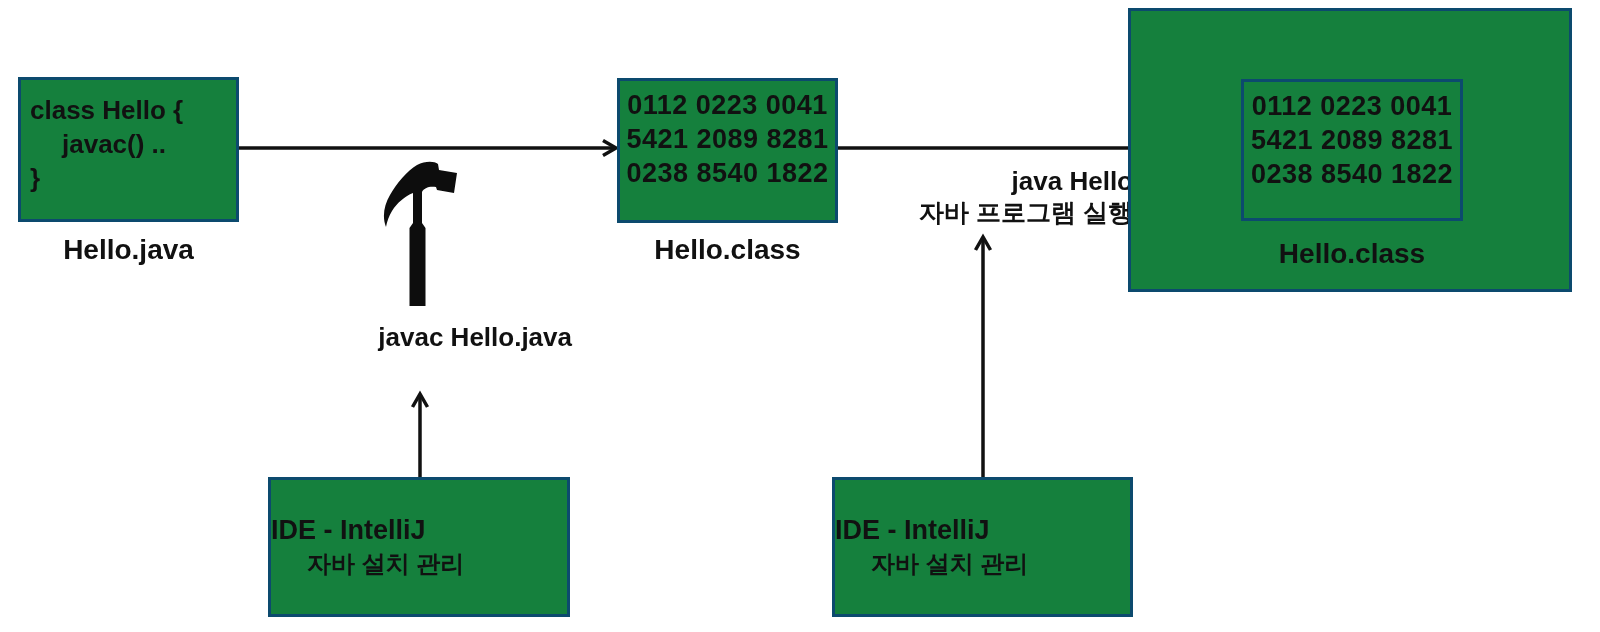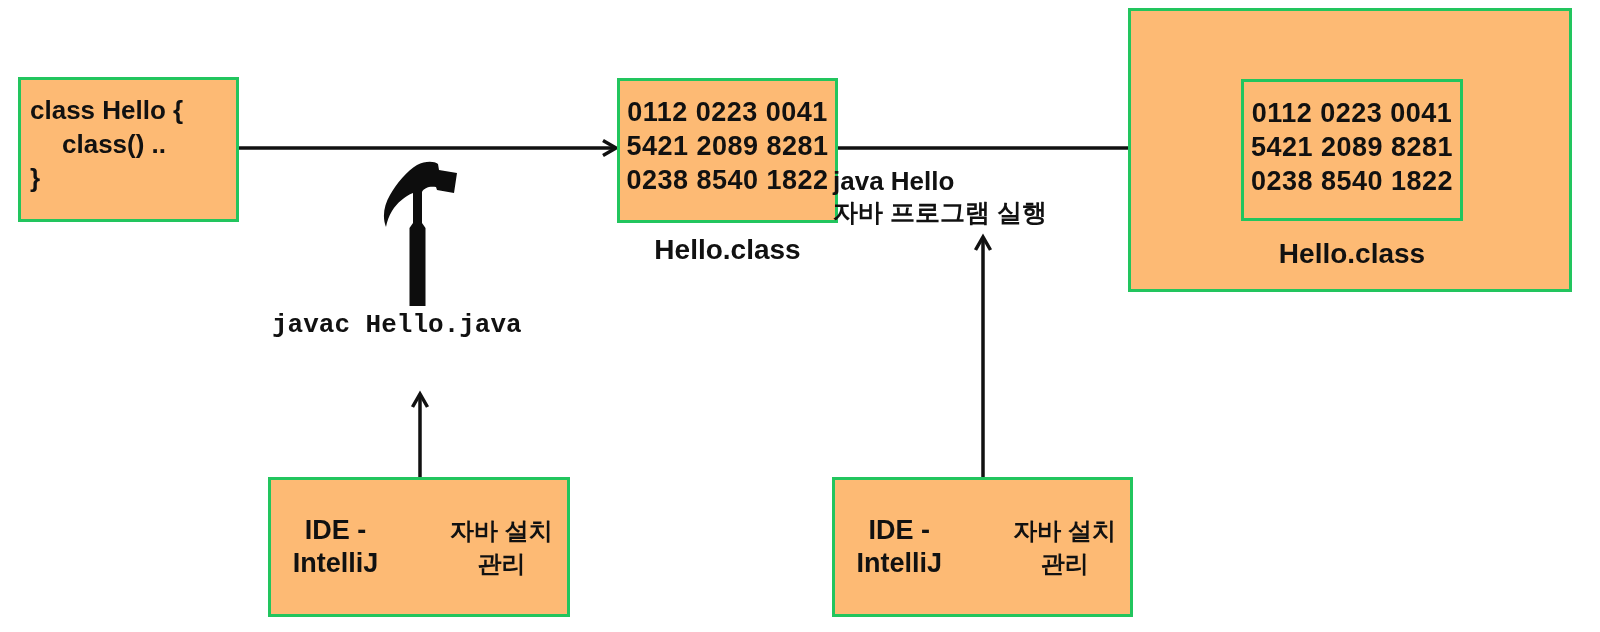--- a/index.html
+++ b/index.html
@@ -7,77 +7,78 @@
     position: relative;
     width: 1600px;
     height: 632px;
     background: #ffffff;
     font-family: "Liberation Sans", "DejaVu Sans", sans-serif;
     color: #111111;
     overflow: hidden;
   }
   .box {
     position: absolute;
-    border: 3px solid #22c55e;
-    background: #fdba74;
+    border: 3px solid #0c4a6e;
+    background: #15803d;
     box-sizing: border-box;
   }
   .code-box {
     font-weight: 700;
     font-size: 26px;
     line-height: 34px;
     padding: 13px 8px 0 9px;
     letter-spacing: 0;
   }
   .code-indent { padding-left: 32px; }
   .byte-box {
     font-weight: 700;
     font-size: 27px;
     line-height: 34px;
     text-align: center;
-    padding-top: 14px;
+    padding-top: 7px;
     letter-spacing: 0.5px;
     white-space: nowrap;
   }
   .file-label {
     position: absolute;
     font-weight: 700;
     font-size: 28px;
     text-align: center;
     white-space: nowrap;
   }
   .caption {
     position: absolute;
     font-weight: 700;
-    text-align: left;
+    text-align: right;
     white-space: nowrap;
   }
   .caption .en { font-size: 26px; line-height: 31px; }
   .caption .ko { font-size: 25px; line-height: 31px; }
   .ide-box {
     display: flex;
-    flex-direction: row;
+    flex-direction: column;
     justify-content: center;
-    align-items: center;
+    align-items: flex-start;
     text-align: center;
   }
   .ide-box .title { font-weight: 700; font-size: 27px; line-height: 33px; }
   .ide-box .subtitle { font-weight: 700; font-size: 24px; line-height: 33px; margin-left: 36px; }
   svg.arrow, svg.icon { position: absolute; overflow: visible; }
 </style>
 </head>
 <body>
 
 <div class="canvas">
 
   <div class="box code-box" style="left:18px; top:77px; width:221px; height:145px;">
     <div>class Hello {</div>
-    <div class="code-indent">class() ..</div>
+    <div class="code-indent">javac() ..</div>
     <div>}</div>
   </div>
+  <div class="file-label" style="left:18px; top:234px; width:221px;">Hello.java</div>
 
   <svg class="arrow" style="left:239px; top:138px;" width="380" height="20" viewBox="0 0 380 20">
     <line x1="0" y1="10" x2="375" y2="10" stroke="#111111" stroke-width="3.5"></line>
     <path d="M364 2.5 L377 10 L364 17.5" fill="none" stroke="#111111" stroke-width="3.5" stroke-linejoin="miter"></path>
   </svg>
 
   <svg class="icon" style="left:380px; top:160px;" width="80" height="150" viewBox="0 0 80 150">
     <path fill="#0d0d0d" d="
       M37 5
       C45 1 54 1 58 4
@@ -94,21 +95,21 @@
       L29.5 68
       L33 63
       L33 33
       C25 36 17 43 12 51
       C9 56 7 61 6 67
       C2 57 4 45 10 35
       C17 23 27 11 37 5
       Z"></path>
   </svg>
 
-  <div class="caption" style="left:272px; top:310px; width:300px;font-family:Liberation Mono, monospace;">
+  <div class="caption" style="left:272px; top:322px; width:300px;">
     <div class="en">javac Hello.java</div>
   </div>
 
   <svg class="arrow" style="left:410px; top:390px;" width="20" height="90" viewBox="0 0 20 90">
     <line x1="10" y1="88" x2="10" y2="7" stroke="#111111" stroke-width="3.5"></line>
     <path d="M2.5 17 L10 4 L17.5 17" fill="none" stroke="#111111" stroke-width="3.5" stroke-linejoin="miter"></path>
   </svg>
 
   <div class="box ide-box" style="left:268px; top:477px; width:302px; height:140px;">
     <div class="title">IDE - IntelliJ</div>

